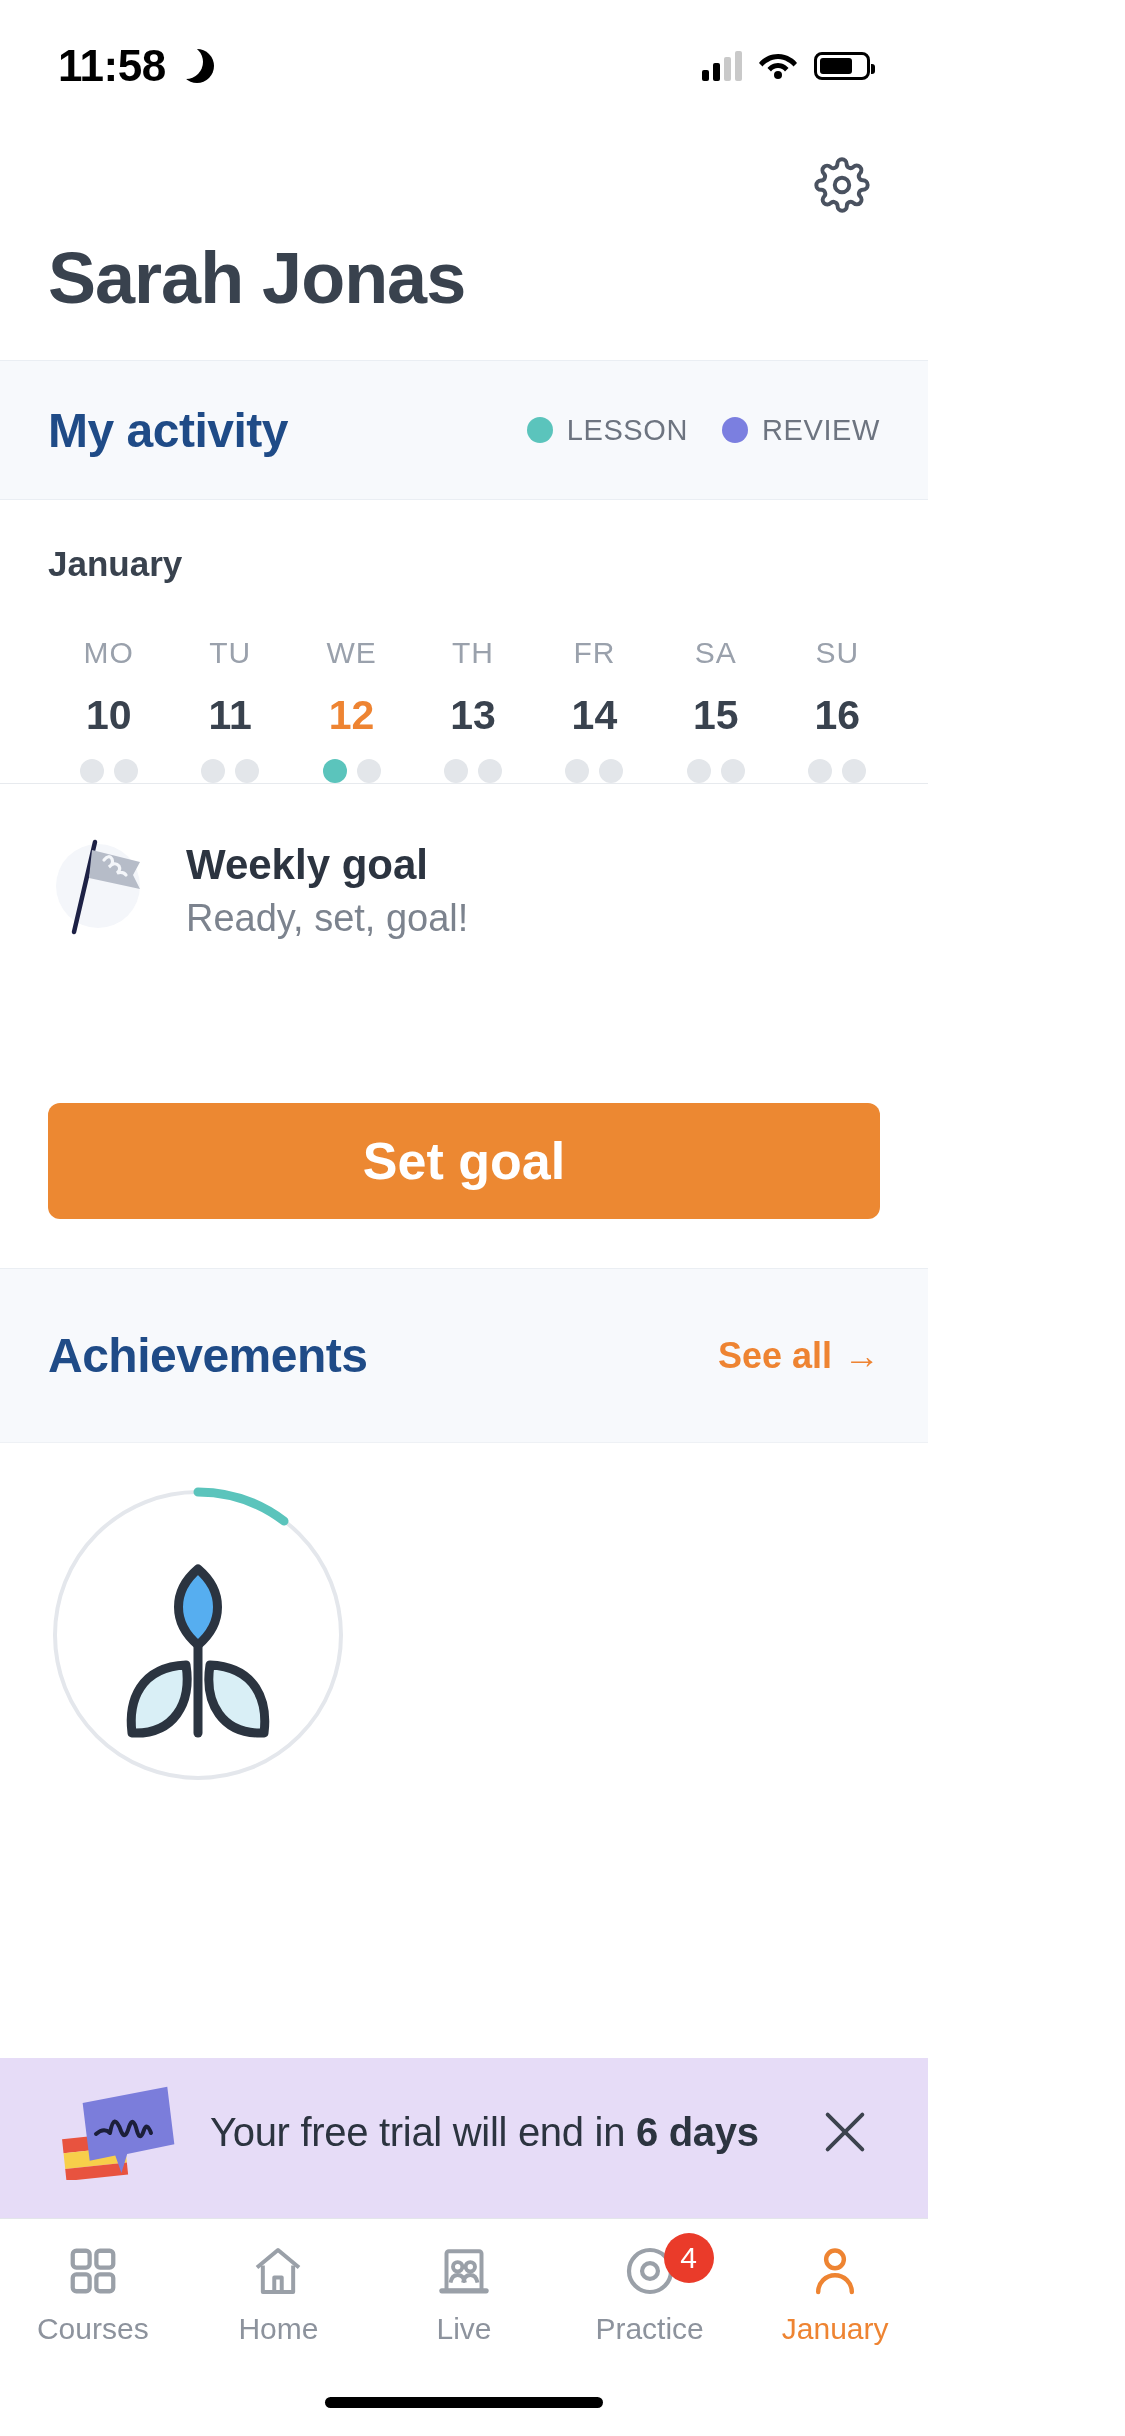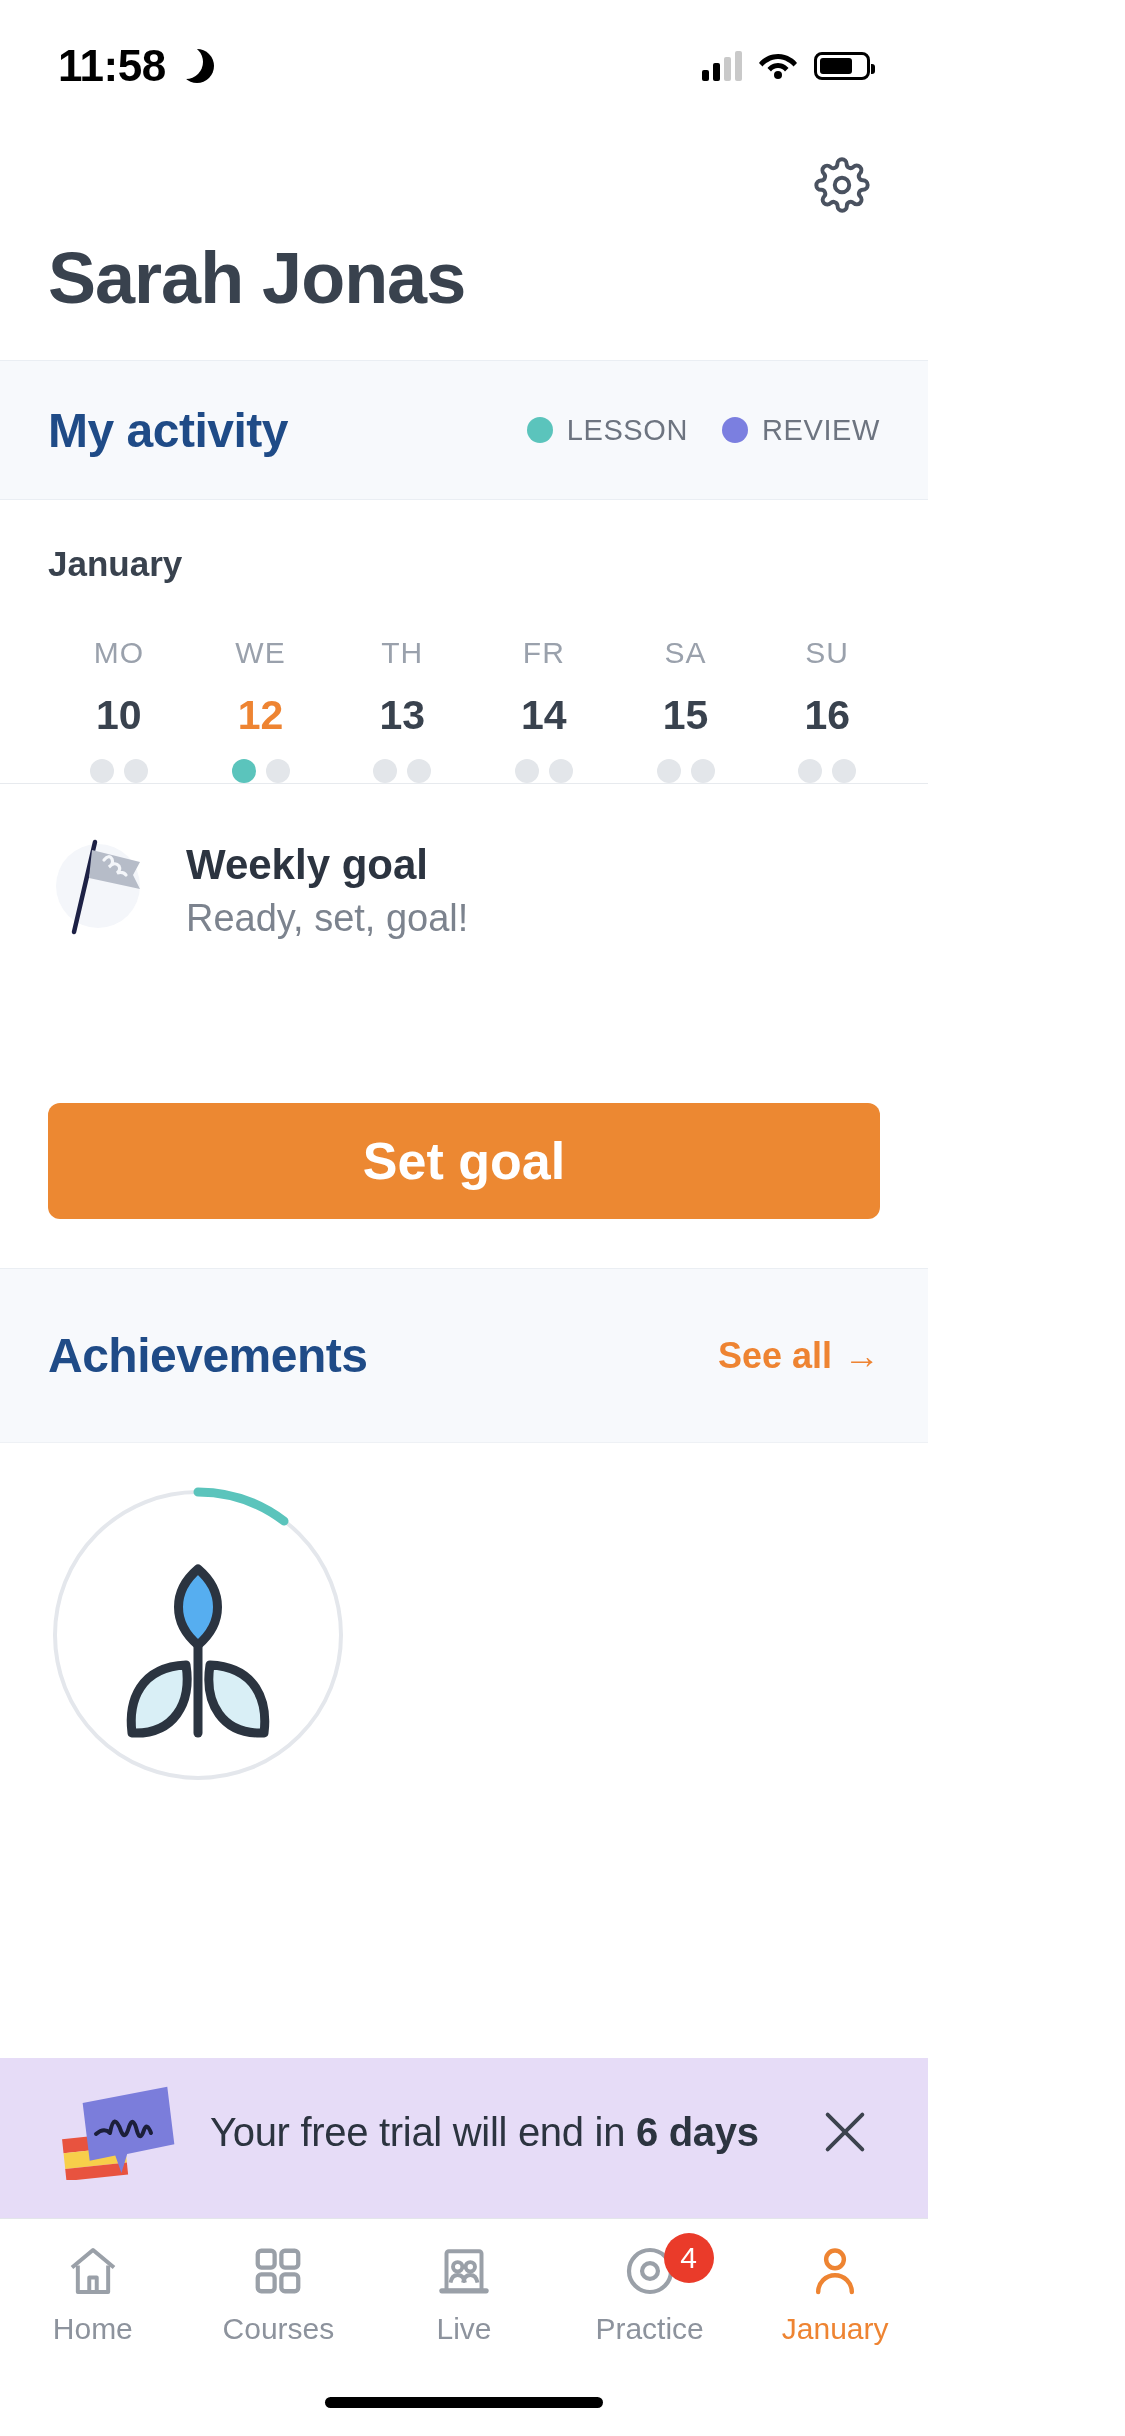--- a/index.html
+++ b/index.html
@@ -170,20 +170,28 @@
     <div class="cal-row" id="cal-row">
         <div class="cal-day">
           <div class="cal-dow">MO</div>
           <div class="cal-date">10</div>
           <div class="cal-dots">
             <i></i>
             <i></i>
           </div>
         </div>
         <div class="cal-day">
+          <div class="cal-dow">TU</div>
+          <div class="cal-date">11</div>
+          <div class="cal-dots">
+            <i></i>
+            <i></i>
+          </div>
+        </div>
+        <div class="cal-day">
           <div class="cal-dow">WE</div>
           <div class="cal-date today">12</div>
           <div class="cal-dots">
             <i class="lesson"></i>
             <i></i>
           </div>
         </div>
         <div class="cal-day">
           <div class="cal-dow">TH</div>
           <div class="cal-date">13</div>
@@ -280,38 +288,38 @@
       <svg width="52" height="52" viewBox="0 0 24 24" fill="none" stroke="#3c434e" stroke-width="1.8" stroke-linecap="round">
         <line x1="4" y1="4" x2="20" y2="20"></line>
           <line x1="20" y1="4" x2="4" y2="20"></line>
       </svg>
     </div>
   </div>
 
   <div class="navbar" id="navbar">
       <div class="nav-item">
         <div class="nav-ic">
-          <svg width="56" height="56" viewBox="0 0 24 24" fill="none" stroke="#9aa0a8" stroke-width="1.7" stroke-linejoin="round">
-            <path d="M3 10.5 12 3l9 7.5"></path>
-            <path d="M5.5 9.6V21h13V9.6"></path>
-            <path d="M10.4 21v-6.2h3.2V21"></path>
-          </svg>
-        </div>
-        <div class="nav-label">Home</div>
-      </div>
-      <div class="nav-item">
-        <div class="nav-ic">
           <svg width="54" height="54" viewBox="0 0 24 24" fill="none" stroke="#9aa0a8" stroke-width="1.9">
             <rect x="3" y="3" width="7.5" height="7.5" rx="1.6"></rect>
             <rect x="13.5" y="3" width="7.5" height="7.5" rx="1.6"></rect>
             <rect x="3" y="13.5" width="7.5" height="7.5" rx="1.6"></rect>
             <rect x="13.5" y="13.5" width="7.5" height="7.5" rx="1.6"></rect>
           </svg>
         </div>
         <div class="nav-label">Courses</div>
+      </div>
+      <div class="nav-item">
+        <div class="nav-ic">
+          <svg width="56" height="56" viewBox="0 0 24 24" fill="none" stroke="#9aa0a8" stroke-width="1.7" stroke-linejoin="round">
+            <path d="M3 10.5 12 3l9 7.5"></path>
+            <path d="M5.5 9.6V21h13V9.6"></path>
+            <path d="M10.4 21v-6.2h3.2V21"></path>
+          </svg>
+        </div>
+        <div class="nav-label">Home</div>
       </div>
       <div class="nav-item">
         <div class="nav-ic">
           <svg width="56" height="56" viewBox="0 0 24 24" fill="none" stroke="#9aa0a8" stroke-width="1.7">
             <rect x="4.5" y="3.5" width="15" height="17" rx="1"></rect>
             <line x1="2.5" y1="20.5" x2="21.5" y2="20.5" stroke-width="2.2" stroke-linecap="round"></line>
             <circle cx="9.3" cy="10.2" r="2"></circle>
             <circle cx="14.7" cy="10.2" r="2"></circle>
             <path d="M6.2 17c.4-2.2 1.7-3.3 3.1-3.3s2.7 1.1 3.1 3.3"></path>
             <path d="M11.6 17c.4-2.2 1.7-3.3 3.1-3.3s2.7 1.1 3.1 3.3"></path>

